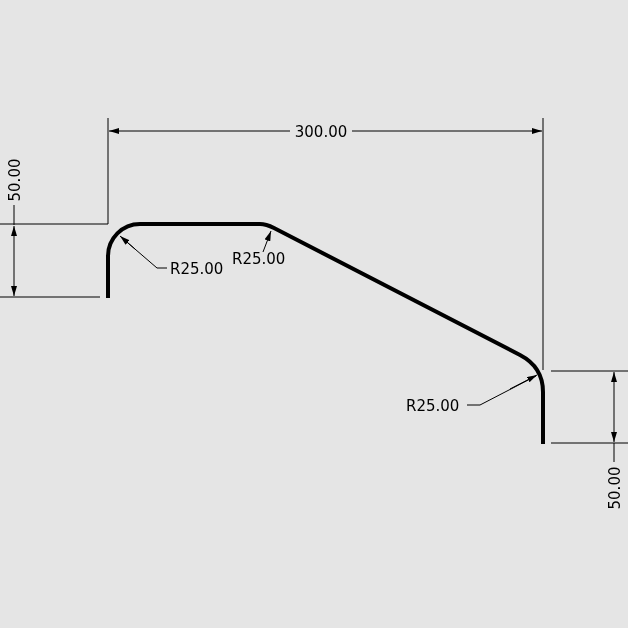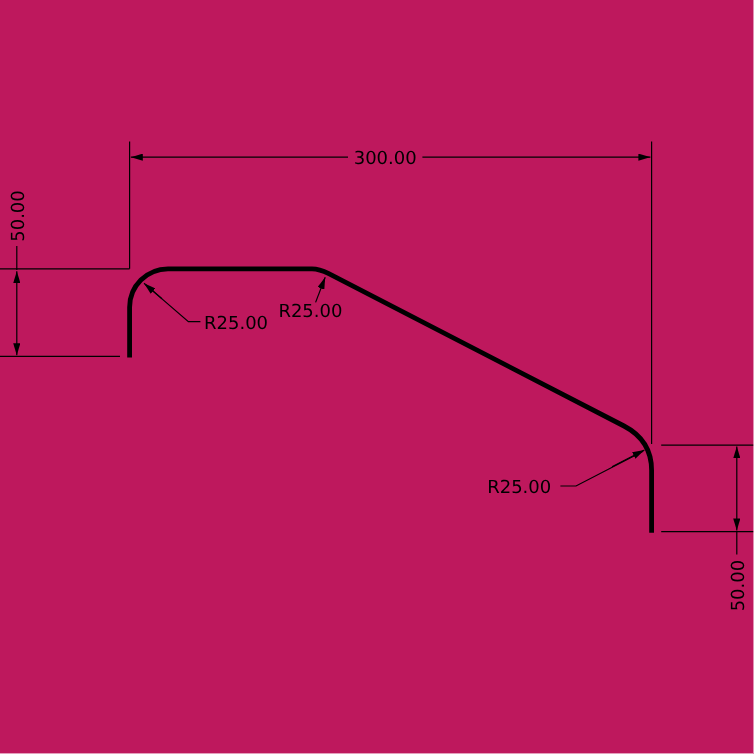--- a/index.html
+++ b/index.html
@@ -1,16 +1,16 @@
 <!DOCTYPE html>
 <html><head>
 <meta charset="utf-8">
 <style>
   html,body{margin:0;padding:0;background:#ffffff;}
-  #canvas{position:relative;width:628px;height:628px;background:#be185d;overflow:hidden;}
+  #canvas{position:relative;width:628px;height:628px;background:#e5e5e5;overflow:hidden;}
   svg{position:absolute;left:0;top:0;}
   .dimtext{font-family:"DejaVu Sans","Liberation Sans",sans-serif;font-size:15px;fill:#000000;}
 </style>
 </head>
 <body>
 
 <div id="canvas">
 <svg width="628" height="628" viewBox="0 0 628 628" xmlns="http://www.w3.org/2000/svg">
   <defs>
     <marker id="arrow" viewBox="0 0 10 6" refX="10" refY="3" markerWidth="10" markerHeight="6" orient="auto-start-reverse" markerUnits="userSpaceOnUse">

